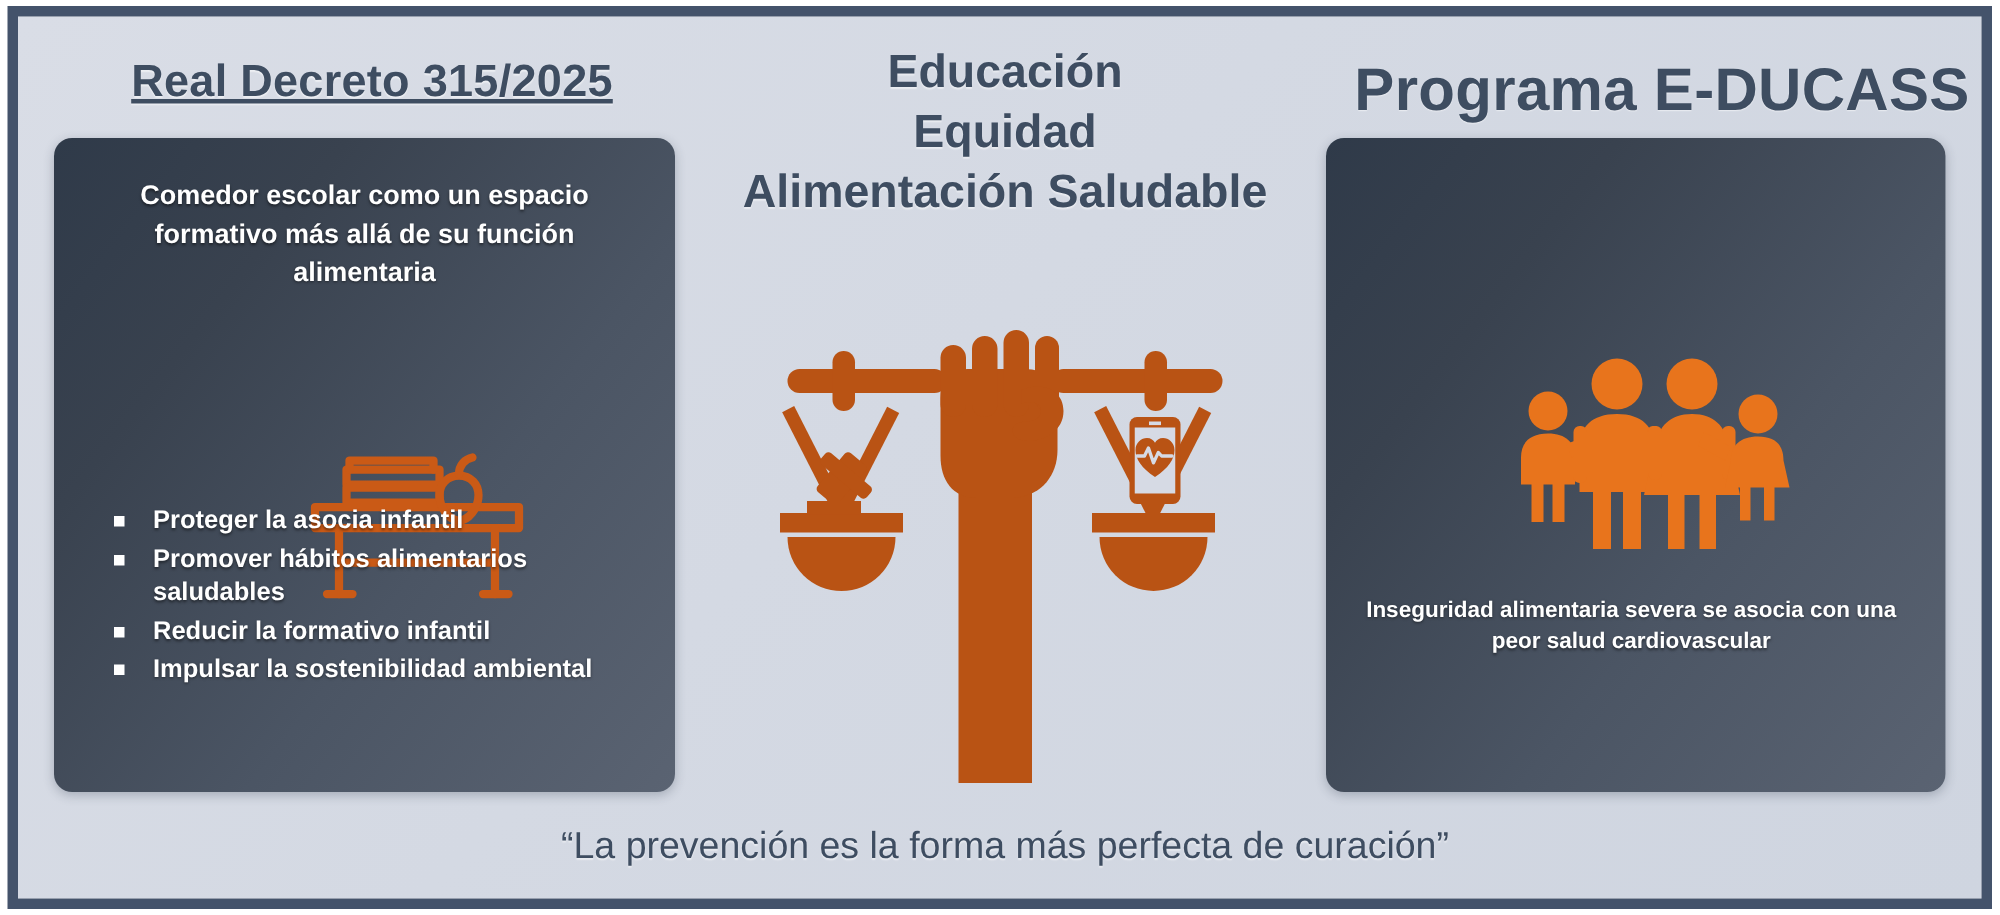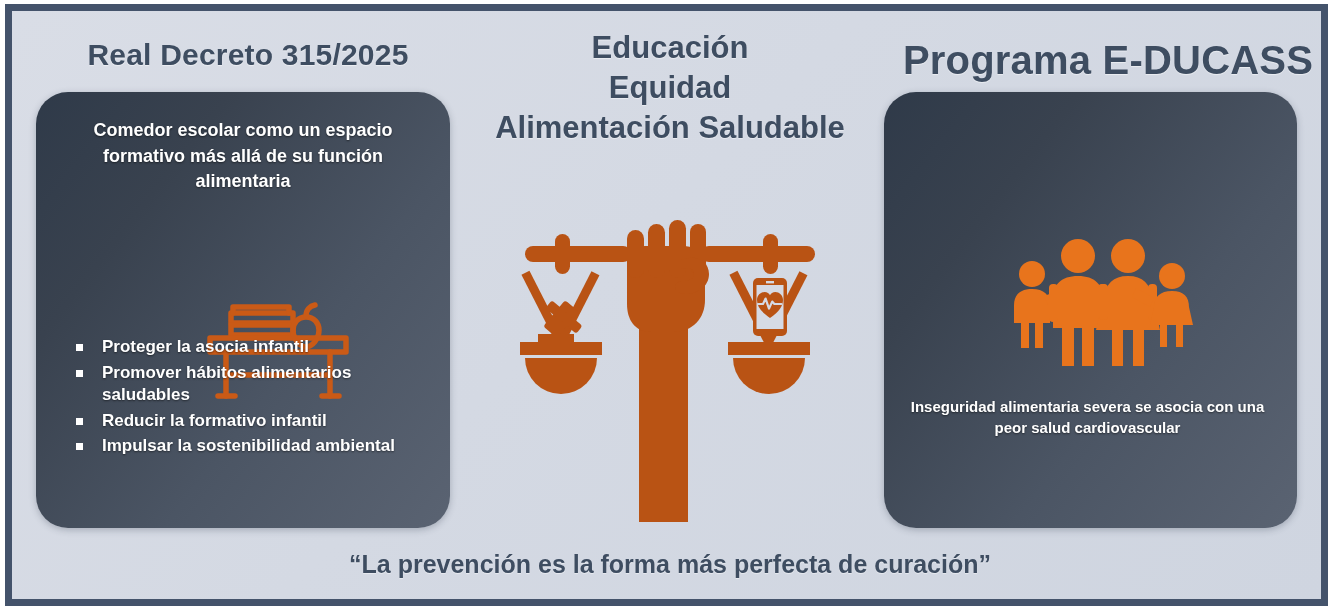--- a/index.html
+++ b/index.html
@@ -42,20 +42,21 @@
     color: #3E4D61;
     font-weight: bold;
     letter-spacing: 0.2px;
     text-shadow: 0 1px 1px rgba(255,255,255,0.55);
   }
   #head-left {
     left: 28px;
     top: 38px;
     width: 440px;
     font-size: 30px;
+    text-decoration: underline;
   }
   #head-right {
     left: 888px;
     top: 38px;
     width: 440px;
     font-size: 40px;
   }
   #center-title {
     position: absolute;
     left: 455px;
@@ -66,21 +67,21 @@
     font-weight: bold;
     font-size: 31px;
     line-height: 1.29;
     text-shadow: 0 1px 1px rgba(255,255,255,0.5);
   }
   #center-title .tl { display: block; }
 
   
   .card {
     position: absolute;
-    border-radius: 32px;
+    border-radius: 12px;
     box-sizing: border-box;
     box-shadow: 0 2px 7px rgba(40,50,70,0.28);
     overflow: hidden;
   }
   #card-left {
     left: 36px;
     top: 92px;
     width: 414px;
     height: 436px;
     background: linear-gradient(128deg, #2F3A49 0%, #39424F 26%, #4B5564 62%, #5A6372 100%);
@@ -169,21 +170,21 @@
   }
 
   
   #quote {
     position: absolute;
     left: 120px;
     top: 550px;
     width: 1100px;
     text-align: center;
     color: #3E4D61;
-    font-weight: bold;
+    font-weight: normal;
     font-size: 25px;
     text-shadow: 0 1px 1px rgba(255,255,255,0.5);
   }
 </style>
 </head>
 <body>
 
 <div id="slide">
   <div id="frame"></div>
 

